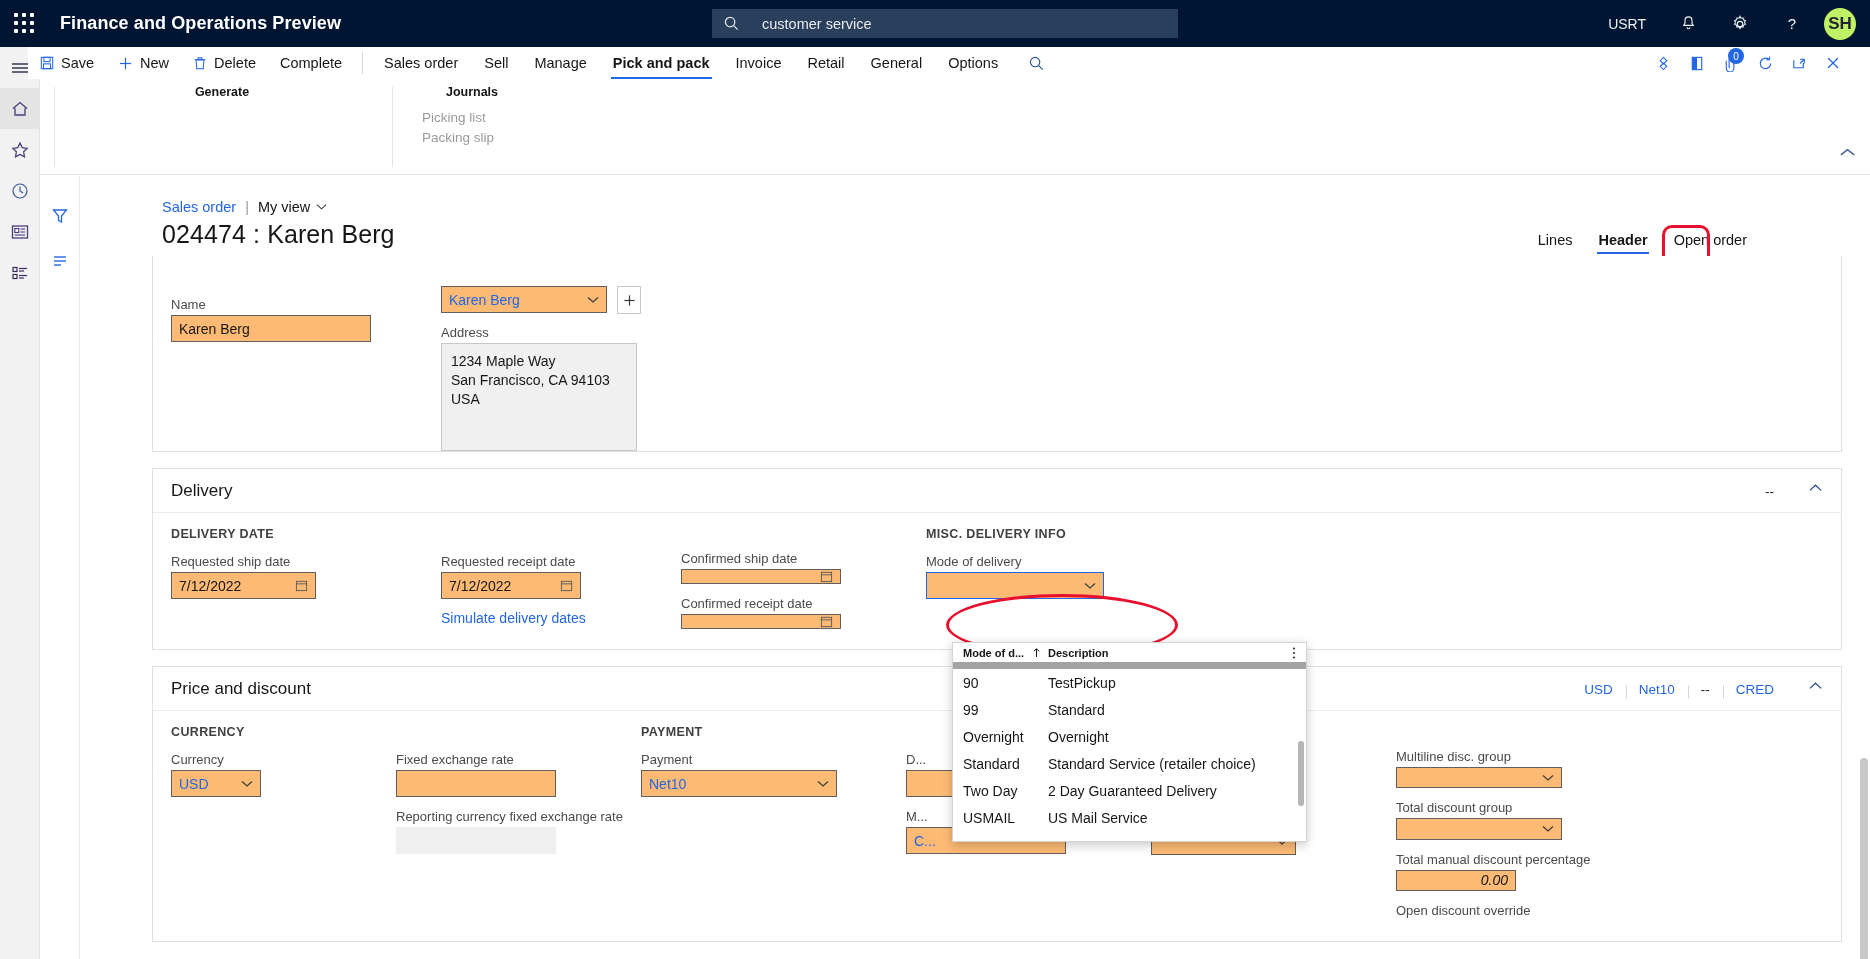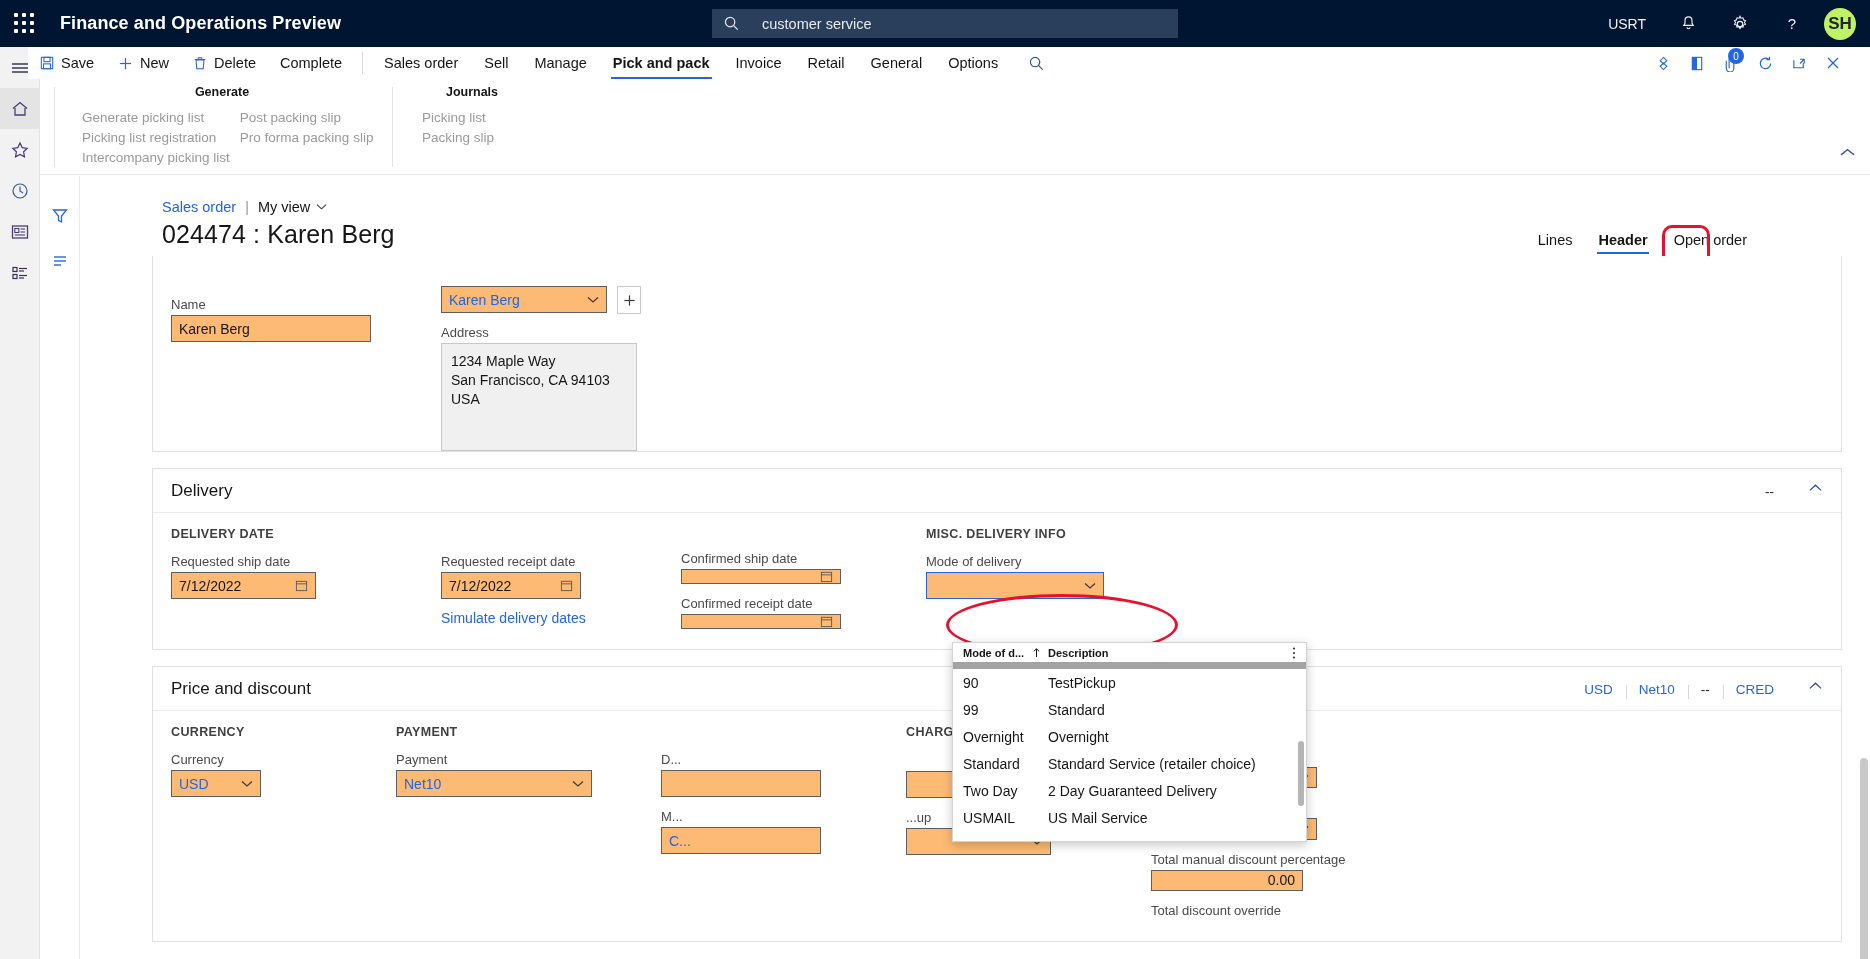--- a/index.html
+++ b/index.html
@@ -435,31 +435,20 @@
             <line x1="13" y1="3" x2="3" y2="13" stroke="#2266e3" stroke-width="1.3"></line>
           </svg>
       </div>
     </div>
   </div>
 
   <div class="ribbon">
     <div class="rib-divider" style="left:14px;"></div>
     <div class="rib-group" style="left:22px; width:320px;">
       <div class="gtitle">Generate</div>
-      <div class="rib-cols">
-        <div class="rib-col" style="width:160px;">
-          <div class="rib-cmd">Generate picking list</div>
-          <div class="rib-cmd">Picking list registration</div>
-          <div class="rib-cmd">Intercompany picking list</div>
-        </div>
-        <div class="rib-col" style="width:160px;">
-          <div class="rib-cmd">Post packing slip</div>
-          <div class="rib-cmd">Pro forma packing slip</div>
-        </div>
-      </div>
     </div>
     <div class="rib-divider" style="left:352px;"></div>
     <div class="rib-group" style="left:362px; width:140px;">
       <div class="gtitle">Journals</div>
       <div class="rib-cols">
         <div class="rib-col" style="width:120px;">
           <div class="rib-cmd">Picking list</div>
           <div class="rib-cmd">Packing slip</div>
         </div>
       </div>
@@ -662,20 +651,31 @@
             <div class="finput" style="width:90px;">
               <span class="val blue">USD</span>
               <span class="caret">
                 <svg width="12" height="8" viewBox="0 0 12 8">
                     <path d="M1 1.5L6 6l5-4.5" fill="none" stroke="#3a3a3a" stroke-width="1.2"></path>
                   </svg>
               </span>
             </div>
           </div>
 
+          <div class="fcol" style="width:245px;">
+            <div class="sect-label blank">.</div>
+            <div class="flabel">Fixed exchange rate</div>
+            <div class="finput num" style="width:160px;">
+              <span class="val"></span>
+            </div>
+            <div class="flabel" style="margin-top:12px;">Reporting currency fixed exchange rate</div>
+            <div class="finput readonly num" style="width:160px;">
+              <span class="val"></span>
+            </div>
+          </div>
 
           <div class="fcol" style="width:265px;">
             <div class="sect-label">PAYMENT</div>
             <div class="flabel">Payment</div>
             <div class="finput" style="width:196px;">
               <span class="val blue">Net10</span>
               <span class="caret">
                 <svg width="12" height="8" viewBox="0 0 12 8">
                     <path d="M1 1.5L6 6l5-4.5" fill="none" stroke="#3a3a3a" stroke-width="1.2"></path>
                   </svg>
@@ -731,24 +731,24 @@
             <div class="flabel" style="margin-top:12px;">Total discount group</div>
             <div class="finput" style="width:166px;">
               <span class="val"></span>
               <span class="caret">
                 <svg width="12" height="8" viewBox="0 0 12 8">
                     <path d="M1 1.5L6 6l5-4.5" fill="none" stroke="#3a3a3a" stroke-width="1.2"></path>
                   </svg>
               </span>
             </div>
             <div class="flabel" style="margin-top:12px;">Total manual discount percentage</div>
-            <div class="finput num" style="width:152px;">
+            <div class="finput num" style="width:120px;font-style:italic;">
               <span class="val">0.00</span>
             </div>
-            <div class="flabel" style="margin-top:12px;">Total discount override</div>
+            <div class="flabel" style="margin-top:12px;">Open discount override</div>
           </div>
         </div>
       </div>
     </div>
 
     <div class="vscroll">
         <div class="thumb"></div>
       </div>
   </div>
 

